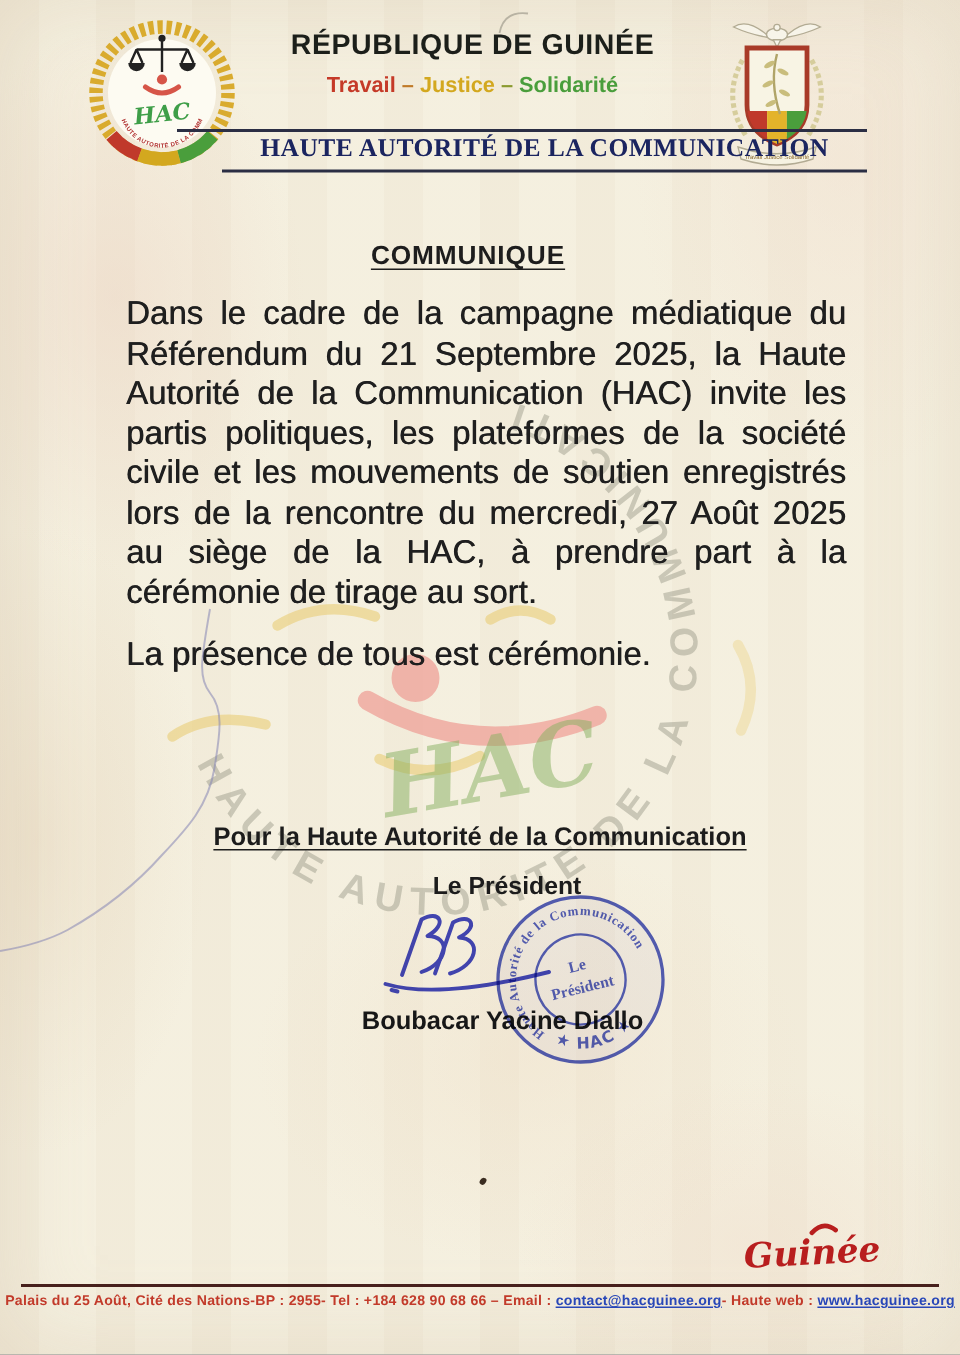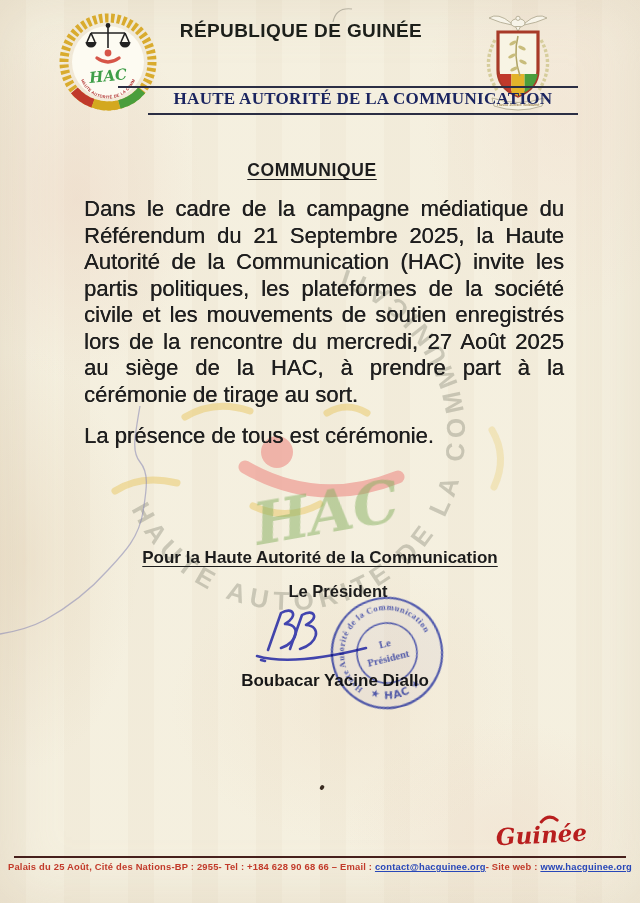--- a/index.html
+++ b/index.html
@@ -14,21 +14,21 @@
       radial-gradient(ellipse 180px 260px at 12% 22%, rgba(236,211,194,.45), rgba(236,211,194,0) 70%),
       radial-gradient(ellipse 200px 300px at 88% 12%, rgba(240,219,203,.40), rgba(240,219,203,0) 70%),
       radial-gradient(ellipse 260px 200px at 55% 78%, rgba(239,222,198,.38), rgba(239,222,198,0) 70%),
       radial-gradient(ellipse 160px 300px at 4% 62%, rgba(229,212,185,.42), rgba(229,212,185,0) 70%),
       radial-gradient(ellipse 220px 160px at 78% 92%, rgba(238,216,198,.35), rgba(238,216,198,0) 70%),
       repeating-linear-gradient(90deg, rgba(222,203,180,.10) 0 26px, rgba(250,246,234,.10) 26px 64px);
     box-shadow: inset 0 0 60px rgba(198,176,148,.28);
   }
   .abs{position:absolute;}
   
-  .republic{left:136px;top:20px;width:330px;text-align:center;font-size:19px;font-weight:bold;color:#1c1f1a;letter-spacing:.4px;}
+  .republic{left:150px;top:20px;width:330px;text-align:center;font-size:19px;font-weight:bold;color:#1c1f1a;letter-spacing:.4px;}
   .motto{left:150px;top:49px;width:330px;text-align:center;font-size:14.5px;font-weight:bold;}
   .motto .w1{color:#c53a28;} .motto .sep1{color:#c07a28;} .motto .w2{color:#d3a81f;}
   .motto .sep2{color:#8a9a2f;} .motto .w3{color:#4a9e3c;}
   .rule{height:2px;background:#2b2e44;}
   .rule1{left:118px;top:86px;width:460px;}
   .rule2{left:148px;top:113px;width:430px;}
   .authority{left:148px;top:89px;width:430px;text-align:center;font-family:"Liberation Serif",serif;font-size:17px;font-weight:bold;color:#1b2560;letter-spacing:.3px;}
   
   .doc-title{left:0;top:160px;width:624px;text-align:center;font-size:17.5px;font-weight:bold;color:#1d1d1d;letter-spacing:.6px;text-decoration:underline;text-underline-offset:3px;}
   .paras{left:84px;top:196px;width:480px;color:#1f1f1f;font-size:22px;line-height:26.5px;text-shadow:.35px 0 0 currentColor;}
@@ -136,20 +136,27 @@
       <ellipse cx="54" cy="38" rx="4" ry="1.7" fill="#c9bd7c" transform="rotate(25 54 38)"></ellipse>
       <ellipse cx="44" cy="46" rx="4" ry="1.7" fill="#c9bd7c" transform="rotate(-25 44 46)"></ellipse>
       <ellipse cx="55" cy="52" rx="4" ry="1.7" fill="#c9bd7c" transform="rotate(25 55 52)"></ellipse>
       <ellipse cx="46" cy="59" rx="4" ry="1.7" fill="#c9bd7c" transform="rotate(-25 46 59)"></ellipse>
     </g>
     <path d="M 24 88 Q 50 97 76 88 L 74 96 Q 50 104 26 96 Z" fill="#f6f2e2" stroke="#b2ab93" stroke-width="0.9"></path>
     <text x="50" y="96" text-anchor="middle" font-family="Liberation Sans, sans-serif" font-size="4" fill="#8a6a30">Travail Justice Solidarité</text>
   </svg>
 
   <div class="abs republic content">RÉPUBLIQUE DE GUINÉE</div>
+  <div class="abs motto content">
+    <span class="w1">Travail</span>
+    <span class="sep1">–</span>
+    <span class="w2">Justice</span>
+    <span class="sep2">–</span>
+    <span class="w3">Solidarité</span>
+  </div>
   <div class="abs rule rule1 content"></div>
   <div class="abs authority content">HAUTE AUTORITÉ DE LA COMMUNICATION</div>
   <div class="abs rule rule2 content"></div>
 
   <div class="abs doc-title content">COMMUNIQUE</div>
 
   <div class="abs paras content">
     <p>Dans le cadre de la campagne médiatique du Référendum du 21 Septembre 2025, la Haute Autorité de la Communication (HAC) invite les partis politiques, les plateformes de la société civile et les mouvements de soutien enregistrés lors de la rencontre du mercredi, 27 Août 2025 au siège de la HAC, à prendre part à la cérémonie de tirage au sort.</p>
     <p>La présence de tous est cérémonie.</p>
   </div>
@@ -193,15 +200,15 @@
     <path d="M 333 22 Q 336 7 352 9" stroke="#a19c8f" stroke-width="1.2" fill="none" opacity="0.7"></path>
   </svg>
 
   <svg class="abs brand" width="105" height="44" viewBox="0 0 105 44" xmlns="http://www.w3.org/2000/svg">
     <g transform="rotate(-3 50 25)">
       <text x="6" y="31" font-family="DejaVu Serif, serif" font-style="italic" font-weight="bold" font-size="23" fill="#b81e1e">Guinée</text>
       <path d="M 52 10 Q 60 2 68 9" stroke="#b81e1e" stroke-width="3" fill="none" stroke-linecap="round"></path>
     </g>
   </svg>
   <div class="abs footer-rule"></div>
-  <div class="abs footer-text"><span>Palais du 25 Août, Cité des Nations-BP : 2955- Tel : +184 628 90 68 66 – Email : </span><a href="#">contact@hacguinee.org</a><span>- Site web : </span><a href="#">www.hacguinee.org</a></div>
+  <div class="abs footer-text"><span>Palais du 25 Août, Cité des Nations-BP : 2955- Tel : +184 628 90 68 66 – Email : </span><a href="#">contact@hacguinee.org</a><span>- Haute web : </span><a href="#">www.hacguinee.org</a></div>
 
 </div>
 
 </body></html>

